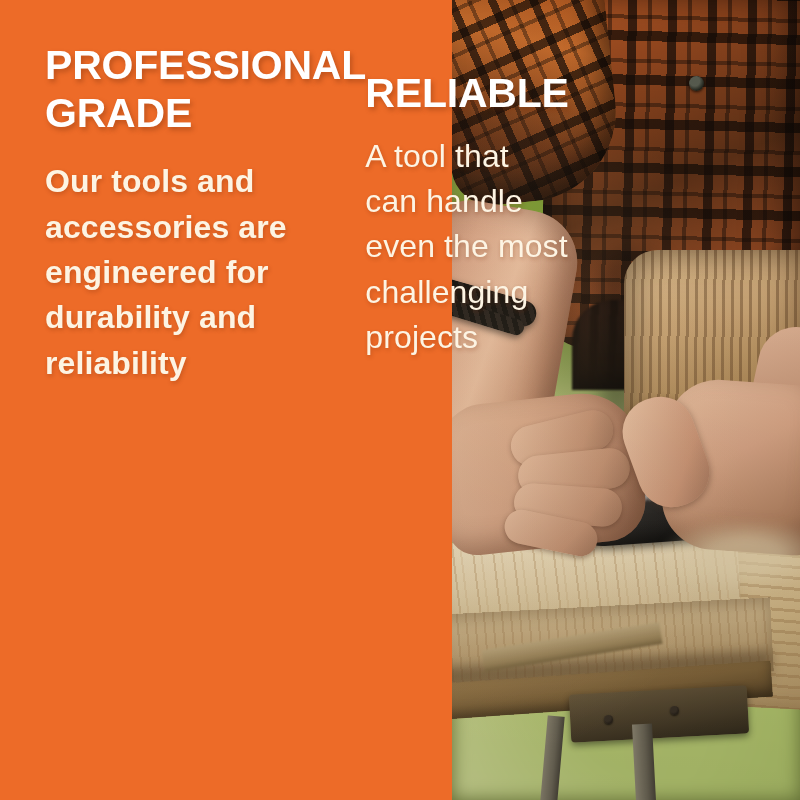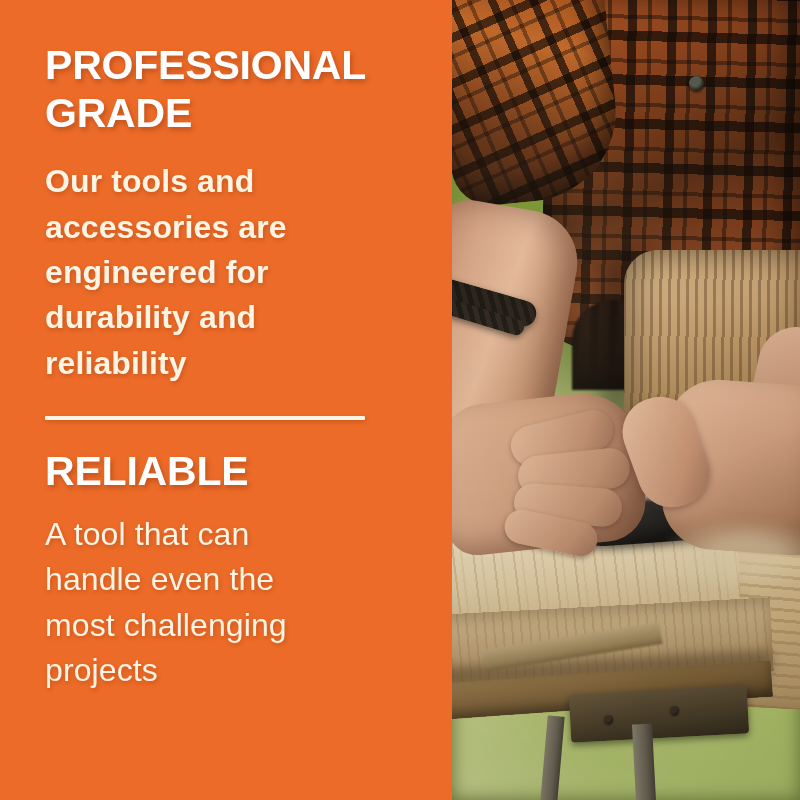--- a/index.html
+++ b/index.html
@@ -7,21 +7,21 @@
   html,body { width:800px; height:800px; overflow:hidden; background:#fff; }
   body { font-family:"Liberation Sans", sans-serif; }
 
   .card { position:relative; width:800px; height:800px; display:flex; overflow:hidden; }
 
   
   .panel {
     width:452px; height:800px; flex:0 0 452px;
     background:#ED6B28;
     padding:42px 130px 40px 45px;
-    display:flex; flex-direction:column; justify-content:flex-start;
+    display:flex; flex-direction:row; justify-content:flex-start;
     position:relative; z-index:3;
   }
 
   .heading {
     font-size:41px; font-weight:bold; line-height:1.16;
     color:#FFFFFF; letter-spacing:-0.2px;
     text-shadow:2px 3px 5px rgba(120,45,10,0.40);
     text-transform:uppercase;
   }
   .body-text {

